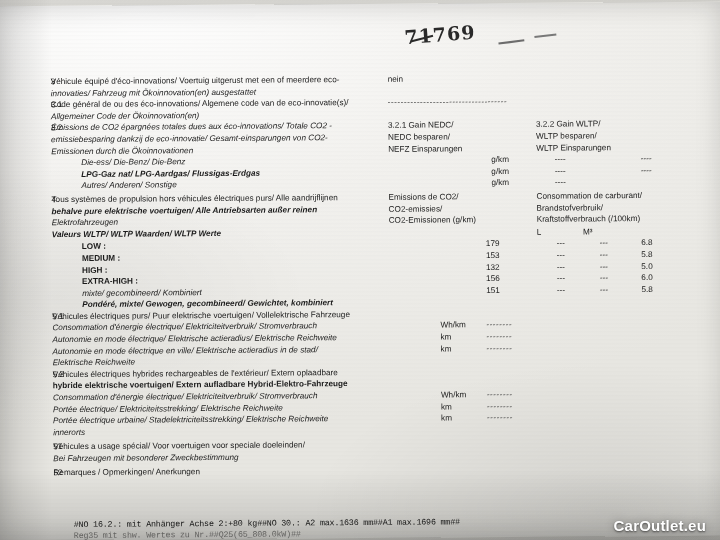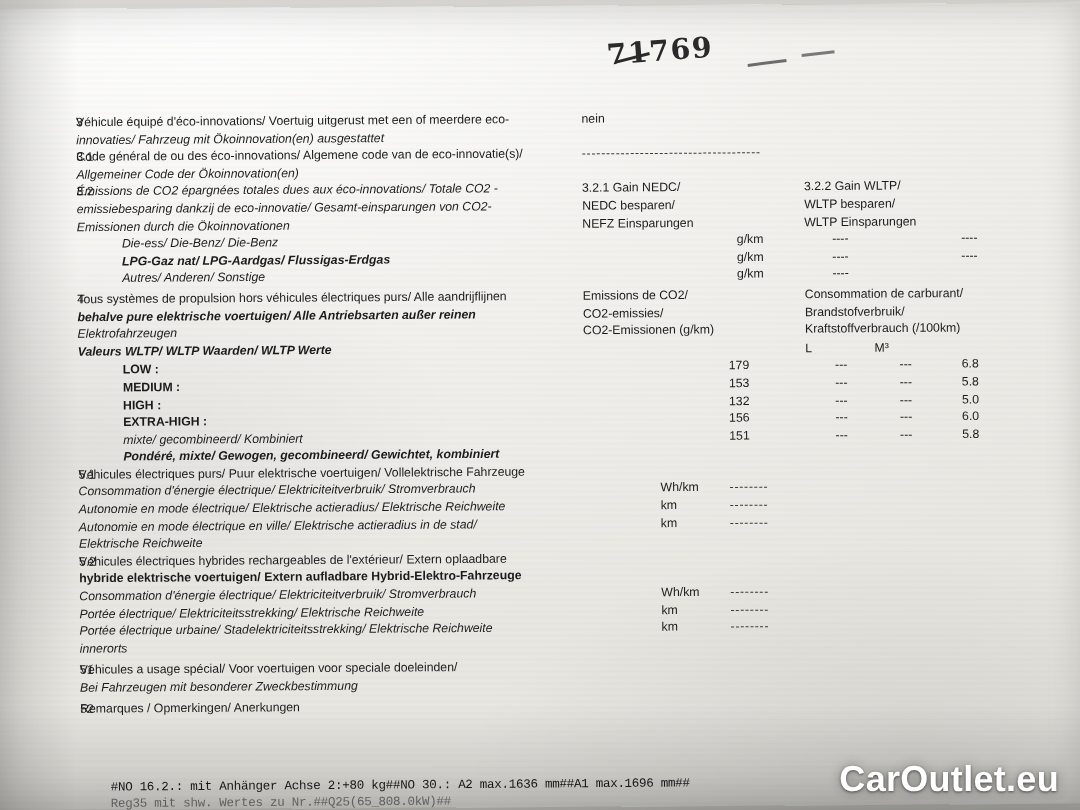--- a/index.html
+++ b/index.html
@@ -183,21 +183,21 @@
     letter-spacing: -0.2px;
   }
   .machine .l2 { opacity: 0.55; }
 
   
   .watermark {
     position: absolute;
     right: 14px;
     bottom: 6px;
     font-family: "Liberation Sans", sans-serif;
-    font-size: 24px;
+    font-size: 15px;
     font-weight: 700;
     color: #ffffff;
     text-shadow: 0 1px 2px rgba(0,0,0,0.55), 0 0 8px rgba(0,0,0,0.35);
     letter-spacing: 0.2px;
   }
 
   
   .curl {
     position: absolute;
     left: 0; bottom: 0;

